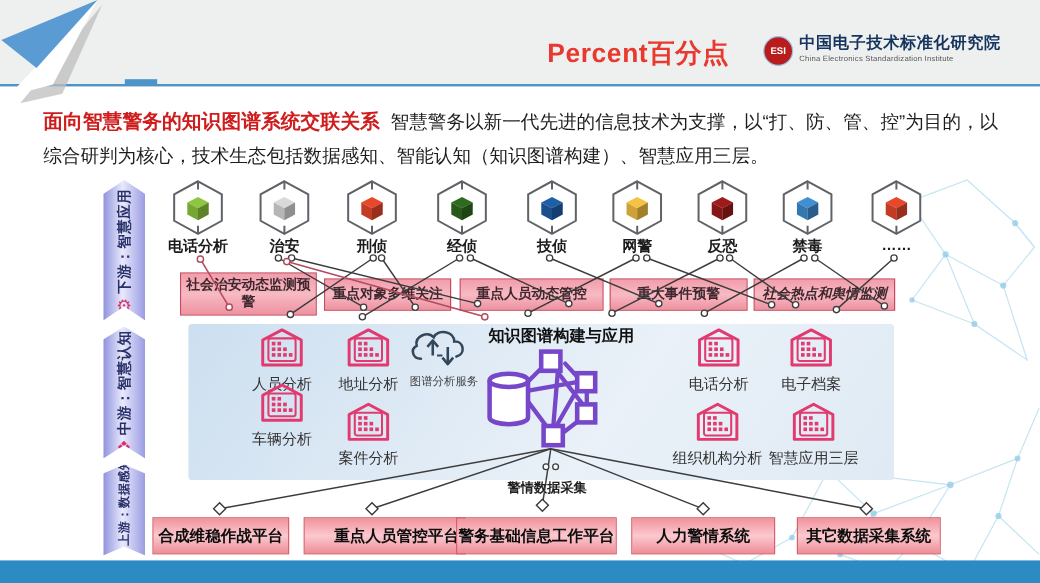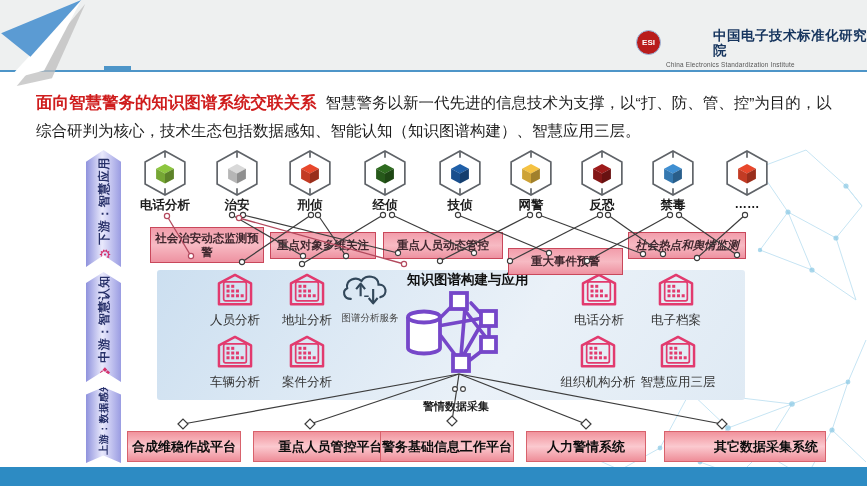--- a/index.html
+++ b/index.html
@@ -10,21 +10,21 @@
        border-bottom:2px solid #4d95c8;z-index:30;}
   .logo-tri{position:absolute;left:0;top:0;width:100px;height:88px;z-index:35;}
   .hdr-title{position:absolute;left:108px;top:27px;font-size:22px;font-weight:bold;
        color:#141414;letter-spacing:1px;}
   .hdr-accent{position:absolute;left:104px;top:66px;width:27px;height:5px;background:#4d95c8;}
   .brand{position:absolute;left:456px;top:30px;font-size:22px;font-weight:bold;color:#e8392f;letter-spacing:.5px;}
   .esi-circle{position:absolute;left:636px;top:30px;width:23px;height:23px;border-radius:50%;
        background:#b91c1c;color:#fff;font-size:8px;font-weight:bold;display:flex;
        align-items:center;justify-content:center;border:1.5px solid #9cc1e8;}
   .inst{position:absolute;left:666px;top:29px;line-height:1.1;}
-  .inst-cn{font-size:13.5px;font-weight:bold;color:#16355e;letter-spacing:.5px;margin-left:47px;}
+  .inst-cn{font-size:13.5px;font-weight:bold;color:#16355e;letter-spacing:.5px;}
   .inst-en{font-size:6.4px;color:#555;margin-top:2px;letter-spacing:.2px;}
   
   .intro{position:absolute;left:36px;top:88px;width:798px;font-size:15.5px;line-height:28px;color:#1d1d1d;z-index:20;}
   .intro-head{font-size:16.5px;font-weight:bold;color:#cf1d1d;margin-right:9px;}
   
   .vbar{position:absolute;left:86px;width:35px;z-index:12;
         background:linear-gradient(90deg,#8f92dd,#e9e9fc 46%,#9a9ce2);
         clip-path:polygon(50% 0,100% 10%,100% 100%,50% 90%,0 100%,0 10%);}
   .vbar-label{position:absolute;top:50%;left:50%;transform:translate(-50%,-50%) rotate(-90deg);
         white-space:nowrap;font-weight:bold;color:#273069;font-size:12px;letter-spacing:.5px;
@@ -121,20 +121,21 @@
     <circle cx="832" cy="430" r="2.6"></circle>
       <circle cx="700" cy="462" r="2.4"></circle>
       <circle cx="848" cy="382" r="2.4"></circle>
     <circle cx="620" cy="470" r="2.4"></circle>
       <circle cx="660" cy="448" r="2.4"></circle>
   </g>
 </svg>
 
 <div class="hdr">
   <div class="hdr-accent"></div>
+  <div class="brand">Percent百分点</div>
   <div class="esi-circle">ESI</div>
   <div class="inst">
     <div class="inst-cn">中国电子技术标准化研究院</div>
     <div class="inst-en">China Electronics Standardization Institute</div>
   </div>
 </div>
 <svg class="logo-tri" viewBox="0 0 100 90">
   <polygon points="16,88 86,4 52,80" fill="#bdbdbd" opacity="0.75"></polygon>
   <polygon points="6,82 82,0 44,72" fill="#ffffff"></polygon>
   <polygon points="0,34 82,0 30,58" fill="#5b9bd3"></polygon>
@@ -241,39 +242,39 @@
       <g style="fill: rgb(232, 71, 43);">
         <use href="#cube-inner"></use>
       </g>
     </svg>
   <div class="dept-label">……</div>
 </div>
 
 <div class="alert" style="left:150px;top:227px;width:112px;height:34px;">社会治安动态监测预警</div>
 <div class="alert" style="left:270px;top:232px;width:104px;height:25px;">重点对象多维关注</div>
 <div class="alert" style="left:383px;top:232px;width:118px;height:25px;">重点人员动态管控</div>
-<div class="alert" style="left:508px;top:232px;width:113px;height:25px;margin-top:16px;">重大事件预警</div>
+<div class="alert" style="left:508px;top:232px;width:113px;height:25px;">重大事件预警</div>
 <div class="alert" style="left:628px;top:232px;width:116px;height:25px;font-style:italic;">社会热点和舆情监测</div>
 
 <div class="panel"></div>
 <div class="panel-title">知识图谱构建与应用</div>
 
 <div class="module" style="left:193px;top:273px;">
   <svg viewBox="0 0 40 36">
       <use href="#icon-building"></use>
     </svg>
   <div class="module-label">人员分析</div>
 </div>
 <div class="module" style="left:265px;top:273px;">
   <svg viewBox="0 0 40 36">
       <use href="#icon-building"></use>
     </svg>
   <div class="module-label">地址分析</div>
 </div>
-<div class="module" style="left:193px;top:335px;">
+<div class="module" style="left:193px;top:319px;">
   <svg viewBox="0 0 40 36">
       <use href="#icon-building"></use>
     </svg>
   <div class="module-label">车辆分析</div>
 </div>
 <div class="module" style="left:265px;top:335px;">
   <svg viewBox="0 0 40 36">
       <use href="#icon-building"></use>
     </svg>
   <div class="module-label">案件分析</div>
@@ -309,21 +310,21 @@
     </svg>
 </div>
 <div class="cloud-label">图谱分析服务</div>
 
 <div class="coll-label">警情数据采集</div>
 
 <div class="sysbox" style="left:127px;width:112px;">合成维稳作战平台</div>
 <div class="sysbox" style="left:253px;width:113px;padding-left:20px;">重点人员管控平台</div>
 <div class="sysbox" style="left:380px;width:132px;">警务基础信息工作平台</div>
 <div class="sysbox" style="left:526px;width:118px;">人力警情系统</div>
-<div class="sysbox" style="left:664px;width:118px;padding-left:42px;">其它数据采集系统</div>
+<div class="sysbox" style="left:664px;width:118px;">其它数据采集系统</div>
 
 <svg class="overlay" viewBox="0 0 867 486">
 
   <g stroke="#3c3c3c" stroke-width="1.2" fill="none">
     <line x1="232" y1="215" x2="303" y2="256"></line>
     <line x1="243" y1="215" x2="398" y2="253"></line>
     <line x1="311" y1="215" x2="242" y2="262"></line>
     <line x1="318" y1="215" x2="346" y2="256"></line>
     <line x1="383" y1="215" x2="302" y2="264"></line>
     <line x1="392" y1="215" x2="474" y2="253"></line>

